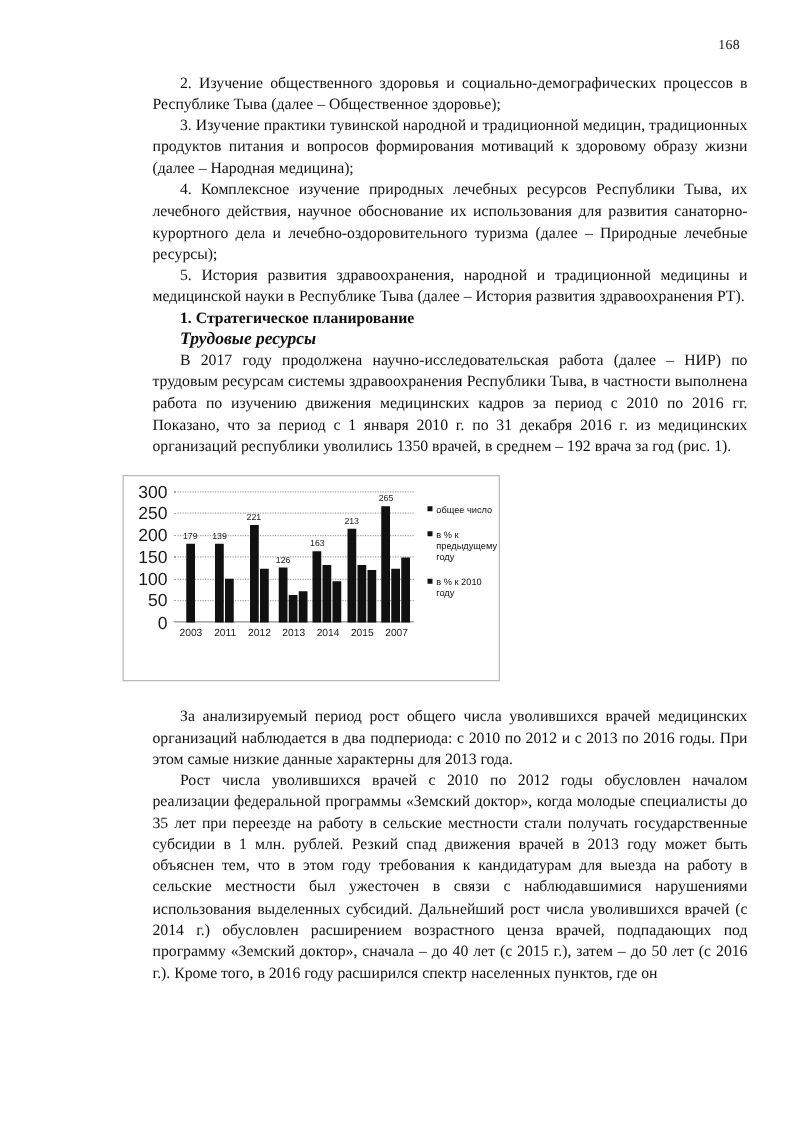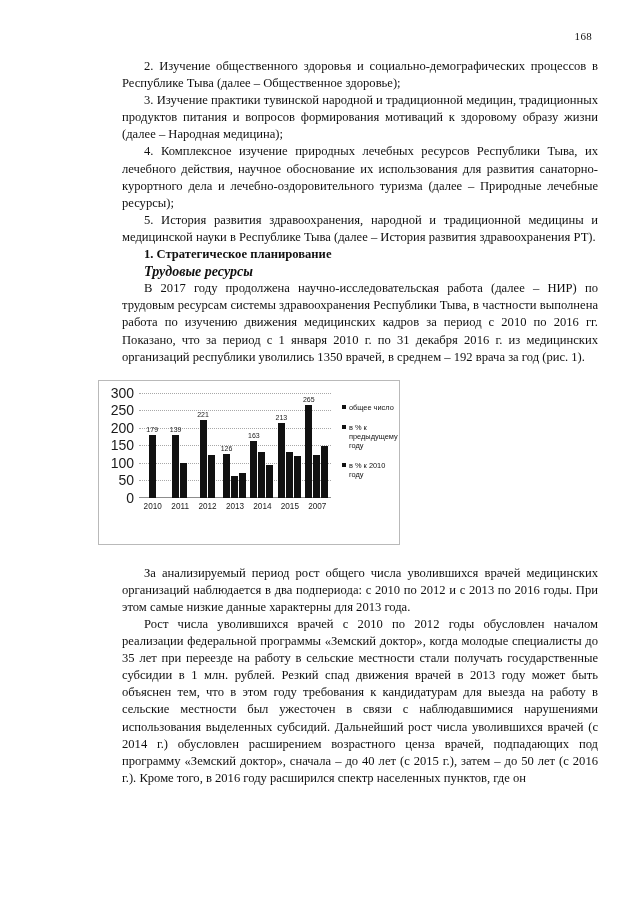--- a/index.html
+++ b/index.html
@@ -239,21 +239,21 @@
               <div class="dlabel" style="left: 142.357px; top: 21.45px;">213</div>
               <div class="bar" style="left: 146.857px; height: 45.5px; width: 7px;"></div>
               <div class="bar" style="left: 154.857px; height: 42px; width: 7px;"></div>
               <div class="bar" style="left: 166.286px; height: 92.75px; width: 7px;"></div>
               <div class="dlabel" style="left: 169.786px; top: 3.25px;">265</div>
               <div class="bar" style="left: 174.286px; height: 43.05px; width: 7px;"></div>
               <div class="bar" style="left: 182.286px; height: 51.45px; width: 7px;"></div>
             </div>
 
           <div class="xlabels" id="x-labels">
-              <div class="xlab" style="left: 13.7143px;">2010</div>
+              <div class="xlab" style="left: 13.7143px;">2003</div>
               <div class="xlab" style="left: 41.1429px; text-align: center;">2011</div>
               <div class="xlab" style="left: 68.5714px;">2012</div>
               <div class="xlab" style="left: 96px;">2013</div>
               <div class="xlab" style="left: 123.429px;">2014</div>
               <div class="xlab" style="left: 150.857px;">2015</div>
               <div class="xlab" style="left: 178.286px;">2007</div>
             </div>
 
           <div class="legend">
             <div class="legend-item">

